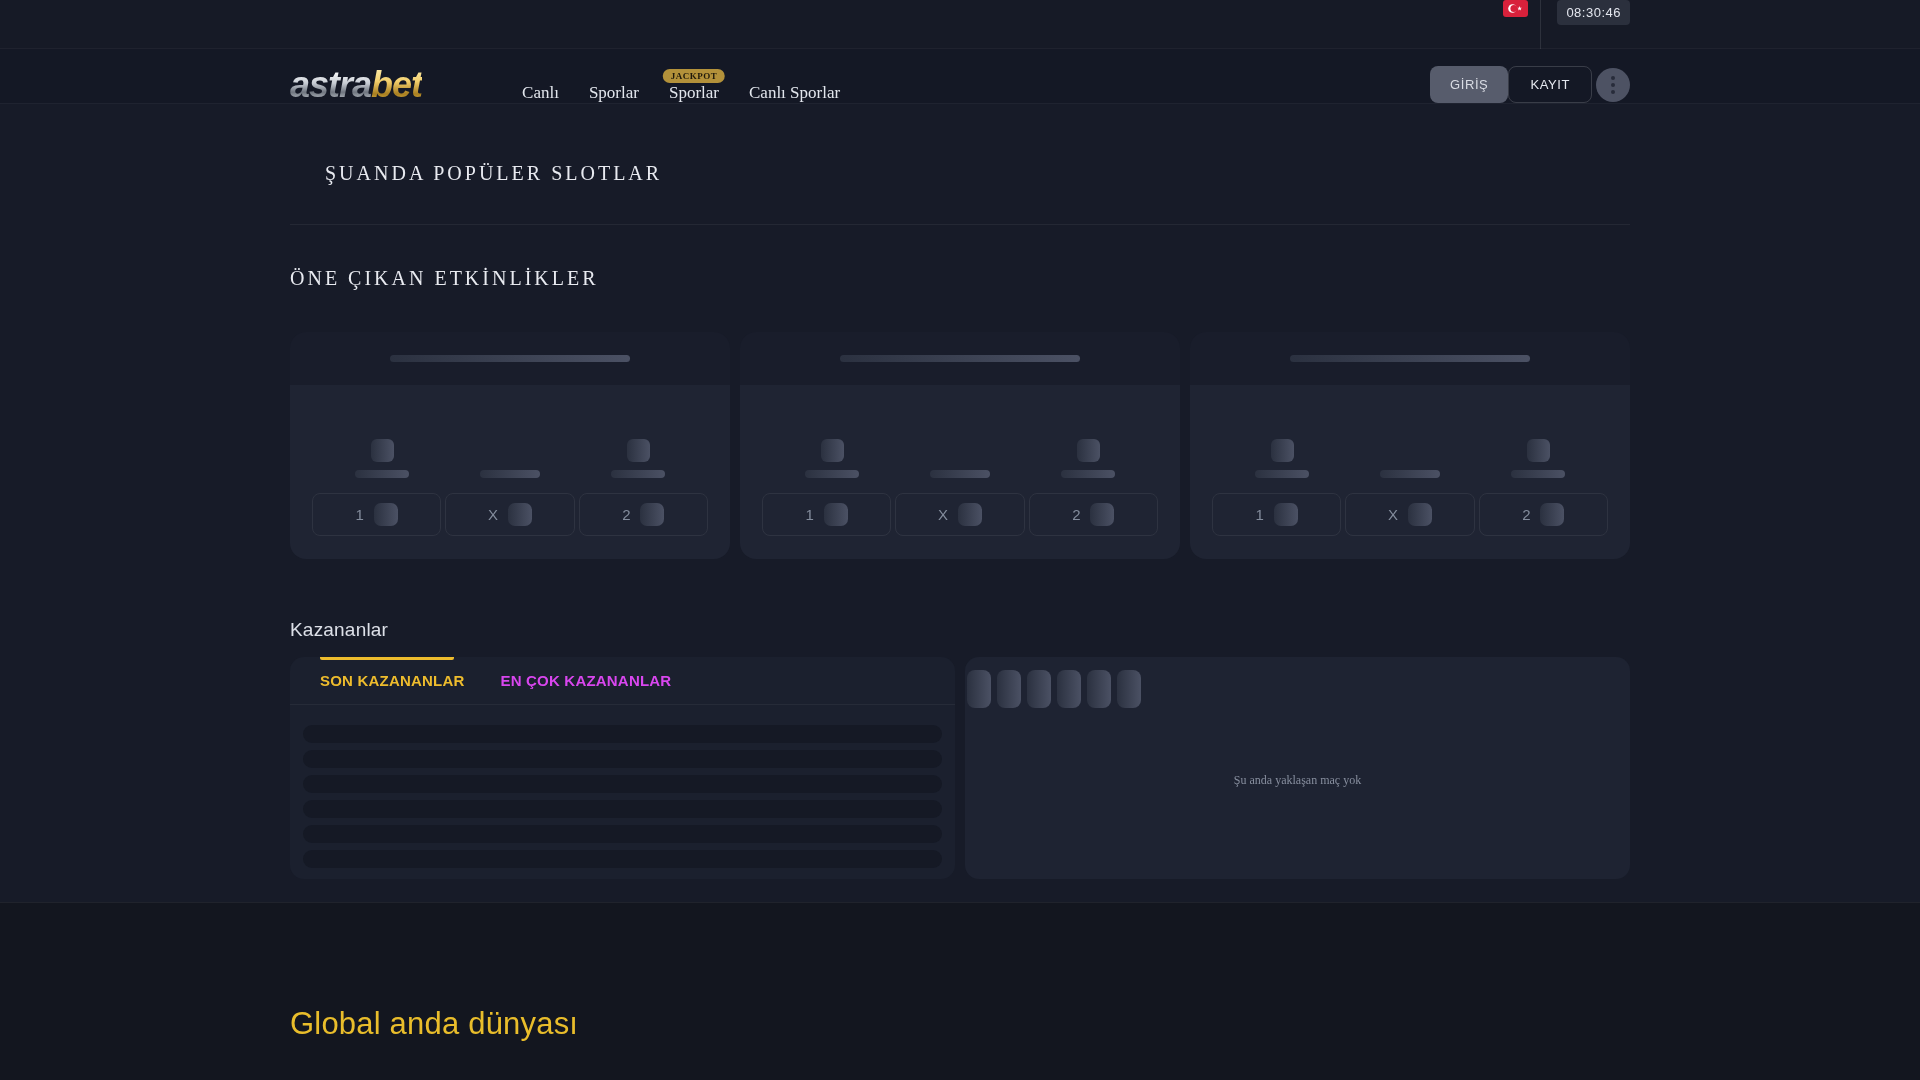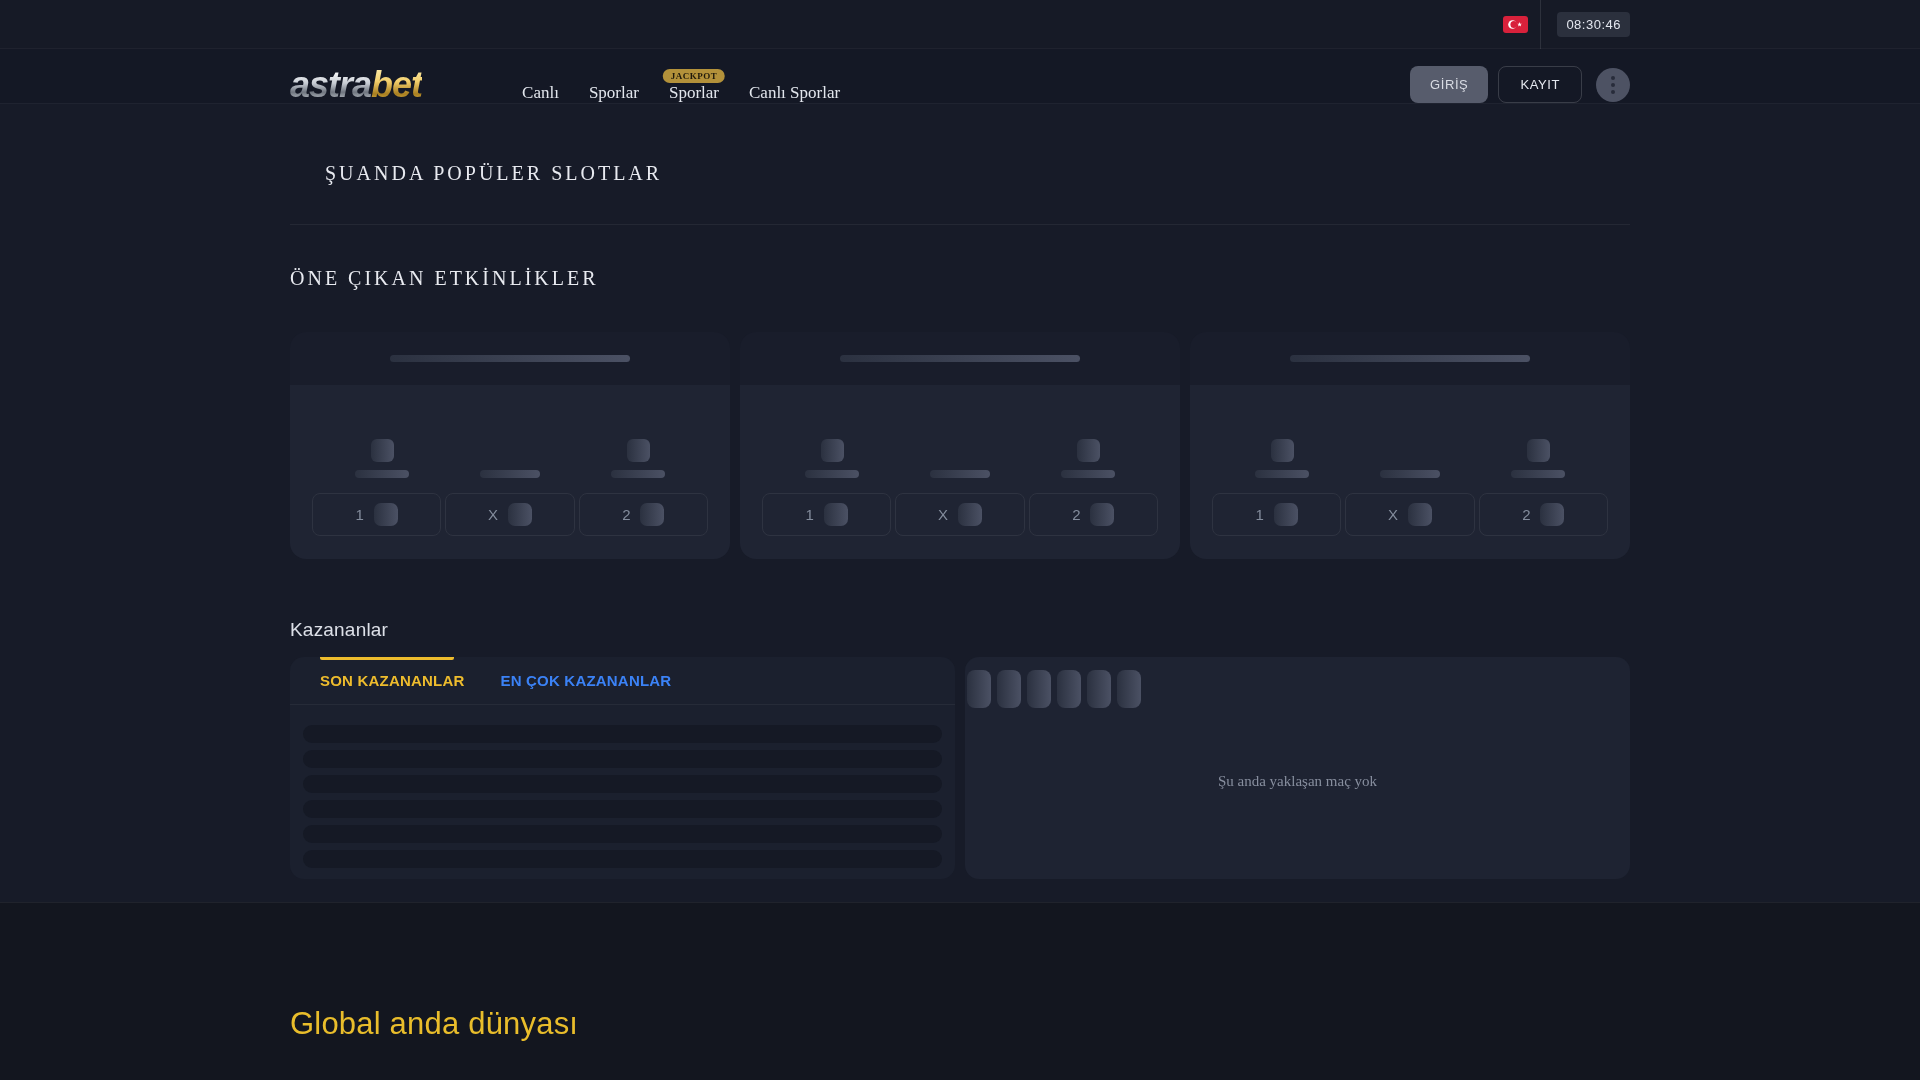--- a/index.html
+++ b/index.html
@@ -2,21 +2,21 @@
 <html><head>
 <meta charset="utf-8">
 <style>
   * { margin:0; padding:0; box-sizing:border-box; }
   html,body { width:1920px; height:1080px; overflow:hidden; }
   body { background:#171b28; font-family:"Liberation Sans", sans-serif; color:#e2e6ed; }
   .container { width:1340px; margin:0 auto; }
 
   
   .topbar { height:49px; background:#161a26; border-bottom:1px solid rgba(255,255,255,0.04); }
-  .topbar-inner { height:100%; display:flex; align-items:center; justify-content:flex-end; }
+  .topbar-inner { height:100%; display:flex; align-items:flex-start; justify-content:flex-end; }
   .flag { width:25px; height:17px; border-radius:3px; overflow:hidden; display:block; cursor:pointer; }
   .topbar-divider { width:1px; height:49px; background:rgba(255,255,255,0.10); margin:0 16px 0 12px; }
   .clock { background:#2b303d; color:#e3e6ee; font-size:13px; letter-spacing:0.5px;
            padding:5px 9px; border-radius:4px; }
 
   
   .header { height:55px; background:#141825; border-bottom:1px solid rgba(255,255,255,0.05); }
   .header-inner { height:100%; display:flex; align-items:flex-end; }
   .logo { font-family:"Liberation Sans", sans-serif; font-size:36px; font-weight:bold; font-style:italic;
           letter-spacing:-1px; cursor:pointer; line-height:1; display:flex; }
@@ -24,21 +24,21 @@
                  -webkit-background-clip:text; background-clip:text; color:transparent; }
   .logo-gold { background:linear-gradient(180deg,#fbe9a8 5%,#f3cf6b 40%,#a87e20 75%,#e9c34f 100%);
                -webkit-background-clip:text; background-clip:text; color:transparent; }
   .nav { display:flex; align-items:center; gap:30px; margin-left:100px; }
   .nav-item { font-family:"Liberation Serif", serif; font-size:17px; color:#e2e6ed; cursor:pointer;
               position:relative; white-space:nowrap; }
   .nav-badge { position:absolute; top:-14px; left:50%; transform:translateX(-50%);
                background:#b3913a; color:#201a0b; font-family:"Liberation Serif", serif;
                font-size:9px; font-weight:bold; letter-spacing:0.5px;
                padding:2px 8px; border-radius:8px; white-space:nowrap; }
-  .header-actions { margin-left:auto; display:flex; align-items:center; gap:10px; }
+  .header-actions { margin-left:auto; display:flex; align-items:center; }
   .btn { height:37px; border-radius:8px; font-size:13px; font-weight:500; letter-spacing:0.6px;
          display:flex; align-items:center; justify-content:center; cursor:pointer; }
   .btn-login { background:#575c6c; color:#d9dce4; padding:0 20px; border:none; }
   .btn-register { background:transparent; color:#e4e7ee; padding:0 21px;
                   border:1px solid rgba(255,255,255,0.16); }
   .btn-menu { width:34px; height:34px; border-radius:50%; background:#4d5263; border:none;
               display:flex; flex-direction:column; align-items:center; justify-content:center;
               gap:3px; cursor:pointer; margin-left:4px; }
   .btn-menu .dot { width:4px; height:4px; border-radius:50%; background:#272c3a; }
 
@@ -75,29 +75,29 @@
   .panel-title { font-size:19px; font-weight:500; color:#dde0e8; letter-spacing:0.2px; }
   .panels-row { display:flex; gap:10px; margin-top:16px; }
   .panel { width:665px; height:222px; border-radius:14px; position:relative; }
   .winners-panel { background:#1b202e; }
   .tab-indicator { position:absolute; top:0; left:30px; width:134px; height:3px;
                    background:#eebc2d; border-radius:0 0 2px 2px; }
   .tab-bar { height:48px; display:flex; align-items:center; gap:36px; padding:0 30px;
              border-bottom:1px solid rgba(255,255,255,0.05); }
   .tab { font-size:15px; font-weight:bold; letter-spacing:0.2px; cursor:pointer; background:none; border:none; }
   .tab-active { color:#eebc2d; }
-  .tab-inactive { color:#3b82f6; }
+  .tab-inactive { color:#d946ef; }
   .winner-rows { padding:20px 13px 0; display:flex; flex-direction:column; gap:7px; }
   .sk-row { height:18px; border-radius:9px; background:#151925; }
 
   .sports-panel { background:#1e2332; overflow:hidden; }
   .sport-icons { display:flex; gap:6px; padding:13px 0 0 2px; }
   .sk-sport { width:24px; height:38px; border-radius:8px; }
   .sports-empty { position:absolute; top:116px; left:0; right:0; text-align:center;
-                  font-family:"Liberation Serif", serif; font-size:15px; color:#878e9e; }
+                  font-family:"Liberation Serif", serif; font-size:12px; color:#878e9e; }
 
   
   .bottom { background:#13161f; border-top:1px solid rgba(255,255,255,0.06); height:180px; }
   .bottom-title { font-size:31px; font-weight:500; color:#e9bd2b; padding-top:103px; letter-spacing:0.2px; }
 </style>
 </head>
 <body>
 
 <div class="topbar">
   <div class="container topbar-inner">

